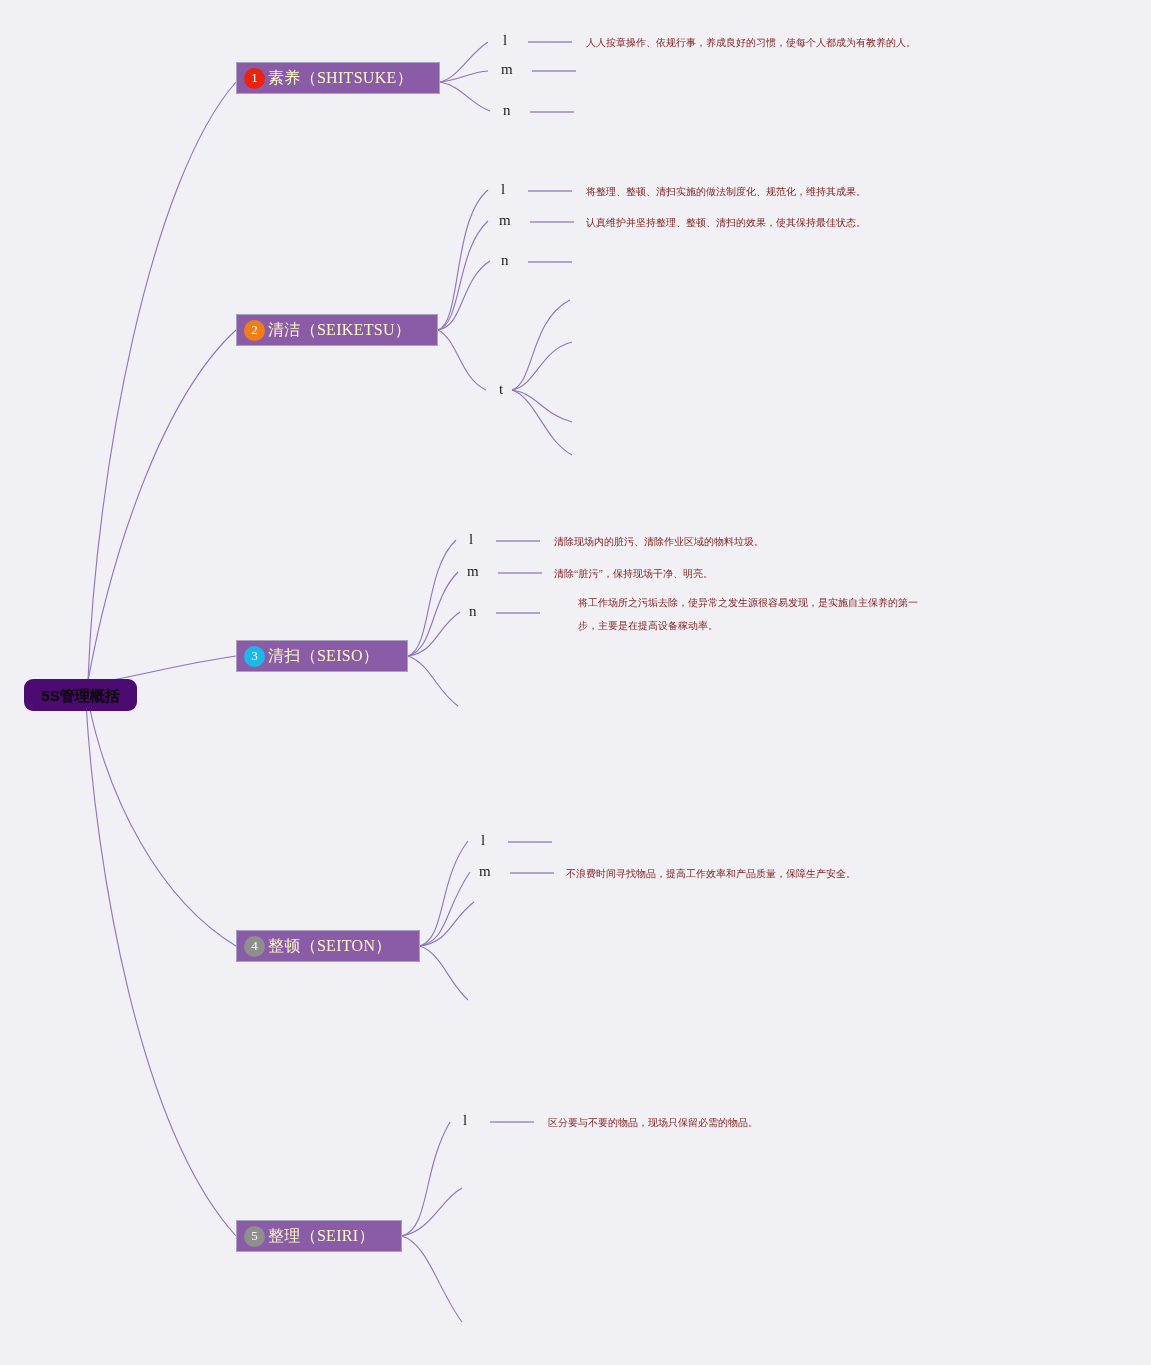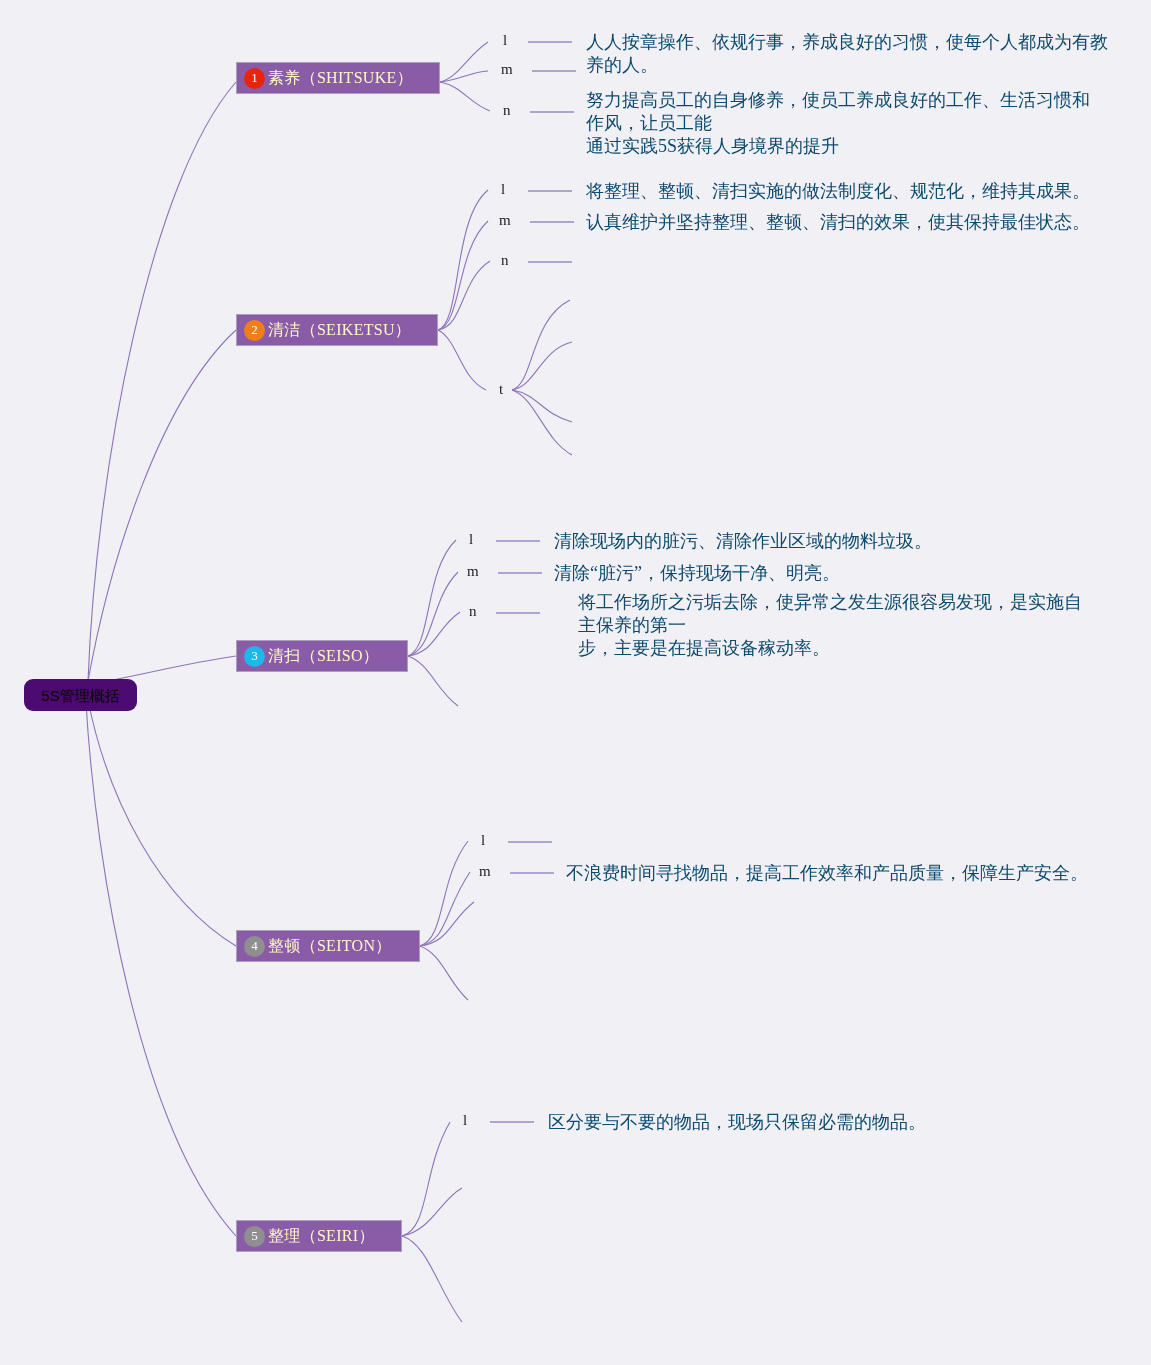--- a/index.html
+++ b/index.html
@@ -23,21 +23,21 @@
     top: 0;
     width: 1151px;
     height: 1365px;
     pointer-events: none;
   }
   .root-node {
     position: absolute;
     background: #4b0b70;
     border-radius: 9px;
     color: #0b0b0b;
-    font-weight: normal;
+    font-weight: bold;
     font-size: 15px;
     line-height: 1;
     display: flex;
     align-items: center;
     justify-content: center;
     letter-spacing: 0px;
     box-sizing: border-box;
     padding: 0 10px;
     text-shadow: 0 0 1px rgba(0,0,0,.35);
   }
@@ -77,23 +77,23 @@
     color: #1c1c1c;
   }
   .leaf-line {
     position: absolute;
     height: 2px;
     background: #b0a4cf;
   }
   .leaf-text {
     position: absolute;
     font-family: "Liberation Serif", serif;
-    font-size: 18px;
+    font-size: 10px;
     line-height: 23px;
-    color: #0c4a6e;
+    color: #7f1d1d;
     white-space: pre-line;
   }
 </style>
 </head>
 <body>
 
 <div id="canvas">
 
   <svg id="edges" viewBox="0 0 1151 1365">
     <g fill="none" stroke="#8c74ba" stroke-width="1.1">
@@ -151,22 +151,20 @@
   </div>
   <div class="leaf-key" style="left:503px; top:32px;">l</div>
   <div class="leaf-line" style="left:528px; top:41px; width:44px;"></div>
   <div class="leaf-text" style="left:586px; top:31px; width:530px;">人人按章操作、依规行事，养成良好的习惯，使每个人都成为有教养的人。</div>
 
   <div class="leaf-key" style="left:501px; top:61px;">m</div>
   <div class="leaf-line" style="left:532px; top:70px; width:44px;"></div>
 
   <div class="leaf-key" style="left:503px; top:102px;">n</div>
   <div class="leaf-line" style="left:530px; top:111px; width:44px;"></div>
-  <div class="leaf-text" style="left:586px; top:89px; width:520px;">努力提高员工的自身修养，使员工养成良好的工作、生活习惯和作风，让员工能
-通过实践5S获得人身境界的提升</div>
 
   <div class="branch-node" style="left:236px; top:314px; width:202px; height:32px;">
     <span class="bnum" style="background:#f07e18;">2</span>
     <span class="btext">清洁（SEIKETSU）</span>
   </div>
   <div class="leaf-key" style="left:501px; top:181px;">l</div>
   <div class="leaf-line" style="left:528px; top:190px; width:44px;"></div>
   <div class="leaf-text" style="left:586px; top:180px; width:530px;">将整理、整顿、清扫实施的做法制度化、规范化，维持其成果。</div>
 
   <div class="leaf-key" style="left:499px; top:212px;">m</div>

